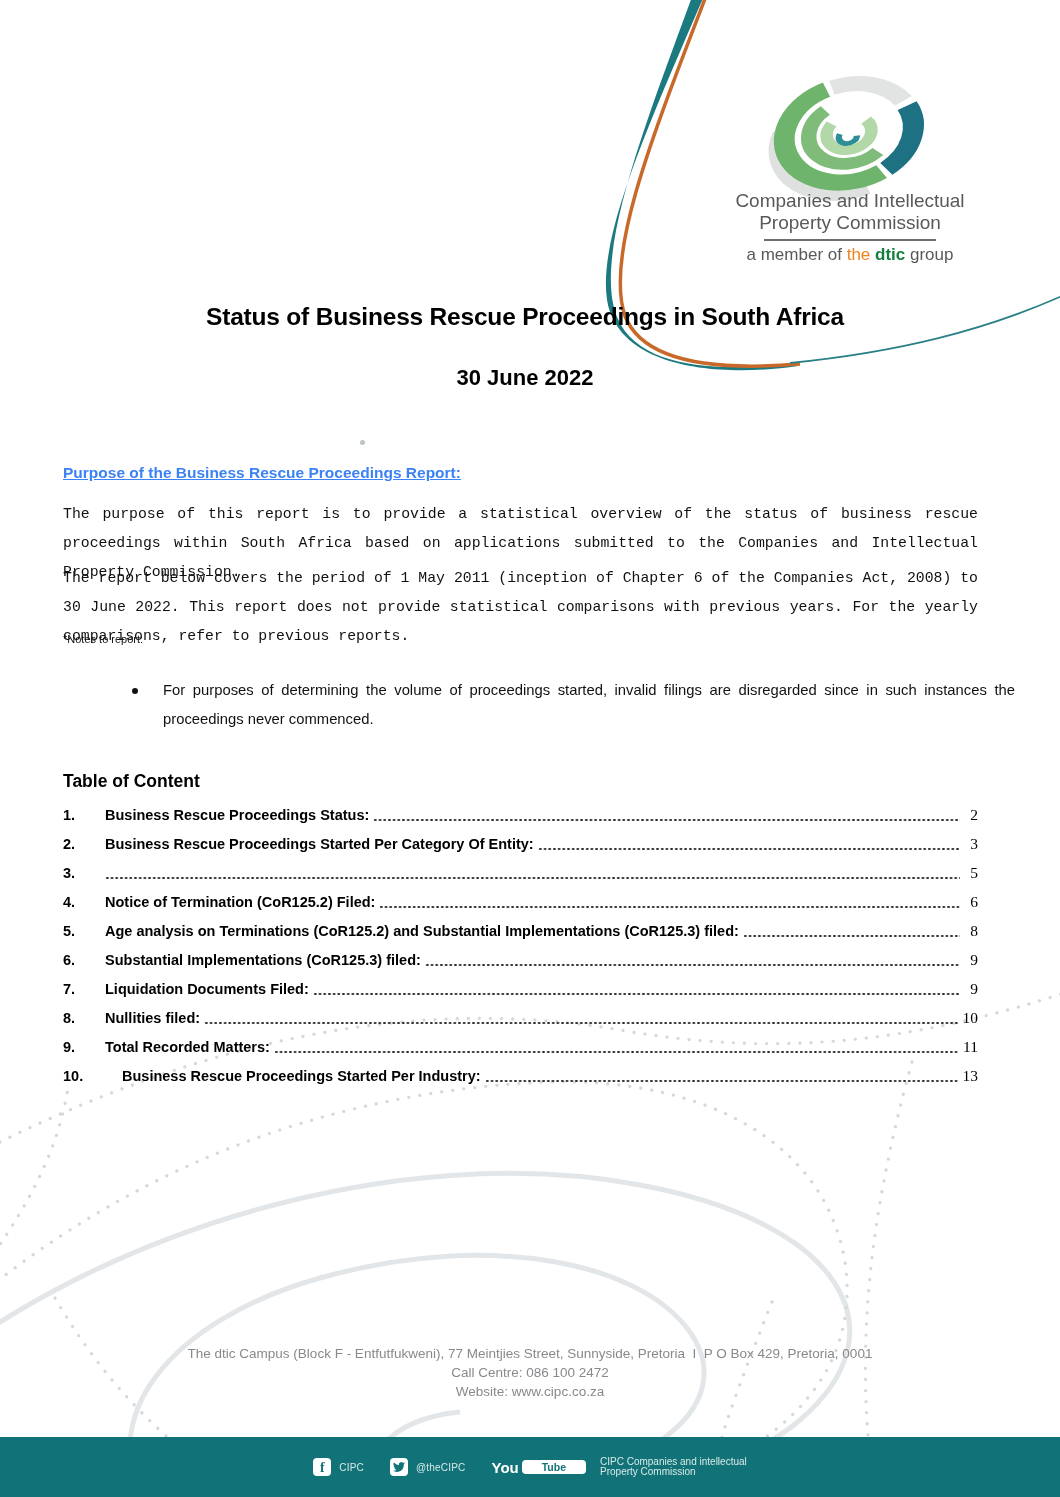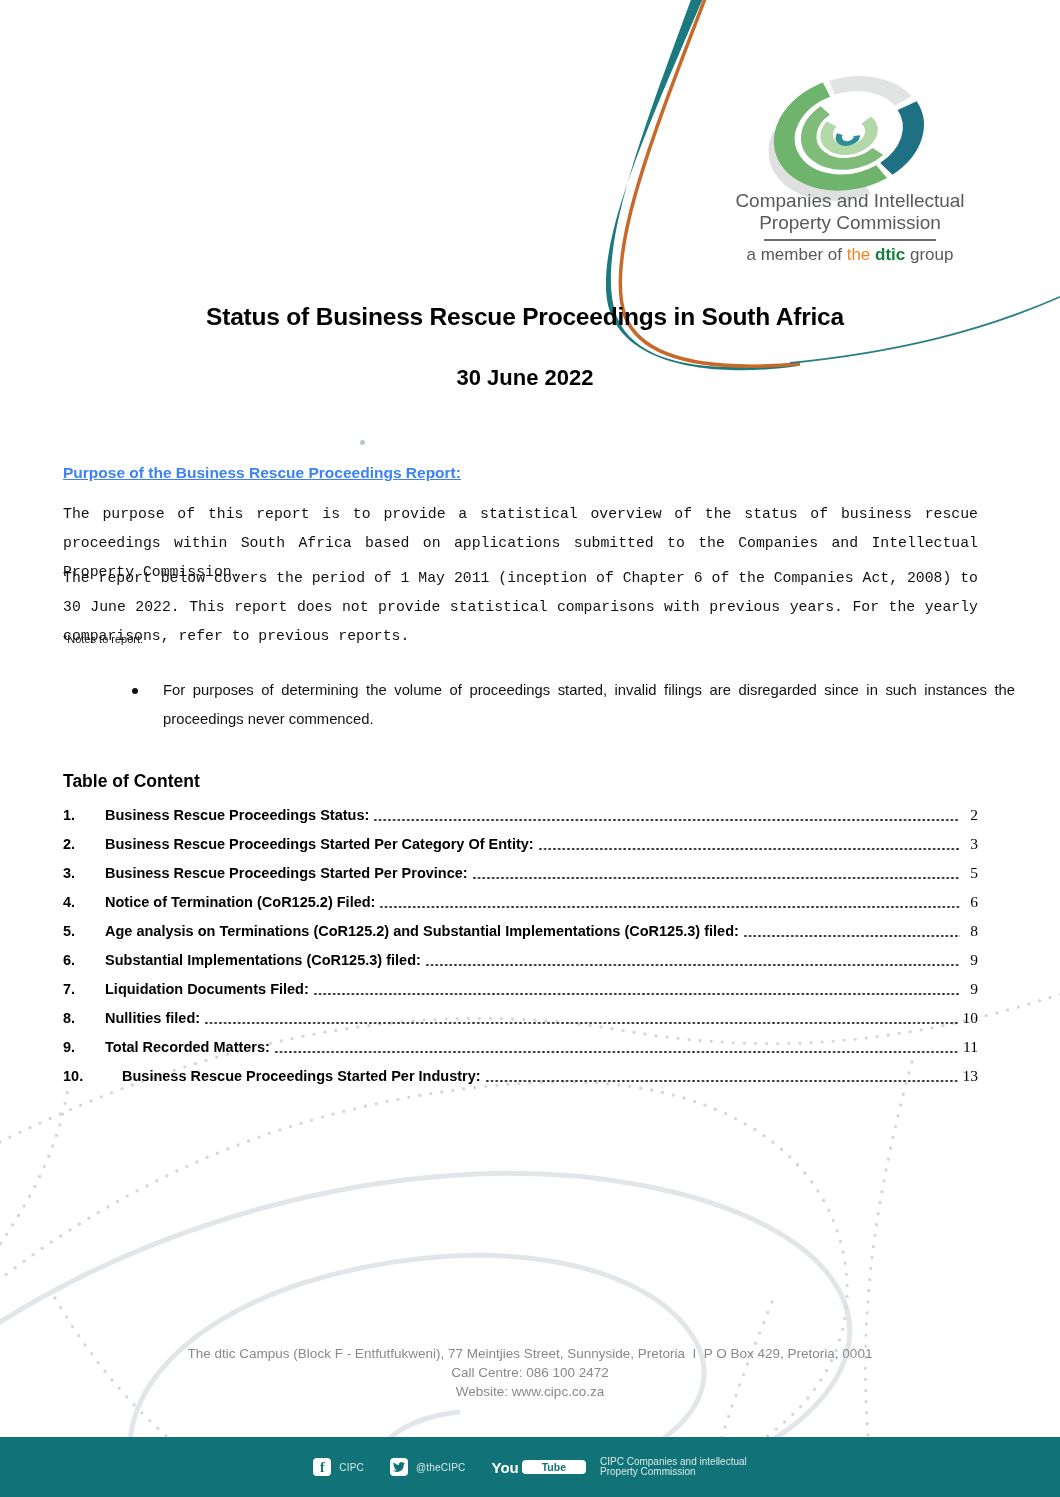--- a/index.html
+++ b/index.html
@@ -133,21 +133,20 @@
           <span class="toc-page">2</span>
       </div>
       <div class="toc-row">
         <span class="toc-num">2.</span>
           <span class="toc-label">Business Rescue Proceedings Started Per Category Of Entity:</span>
           <span class="toc-leader"></span>
           <span class="toc-page">3</span>
       </div>
       <div class="toc-row">
         <span class="toc-num">3.</span>
-          <span class="toc-label">Business Rescue Proceedings Started Per Province:</span>
           <span class="toc-leader"></span>
           <span class="toc-page">5</span>
       </div>
       <div class="toc-row">
         <span class="toc-num">4.</span>
           <span class="toc-label">Notice of Termination (CoR125.2) Filed:</span>
           <span class="toc-leader"></span>
           <span class="toc-page">6</span>
       </div>
       <div class="toc-row">

